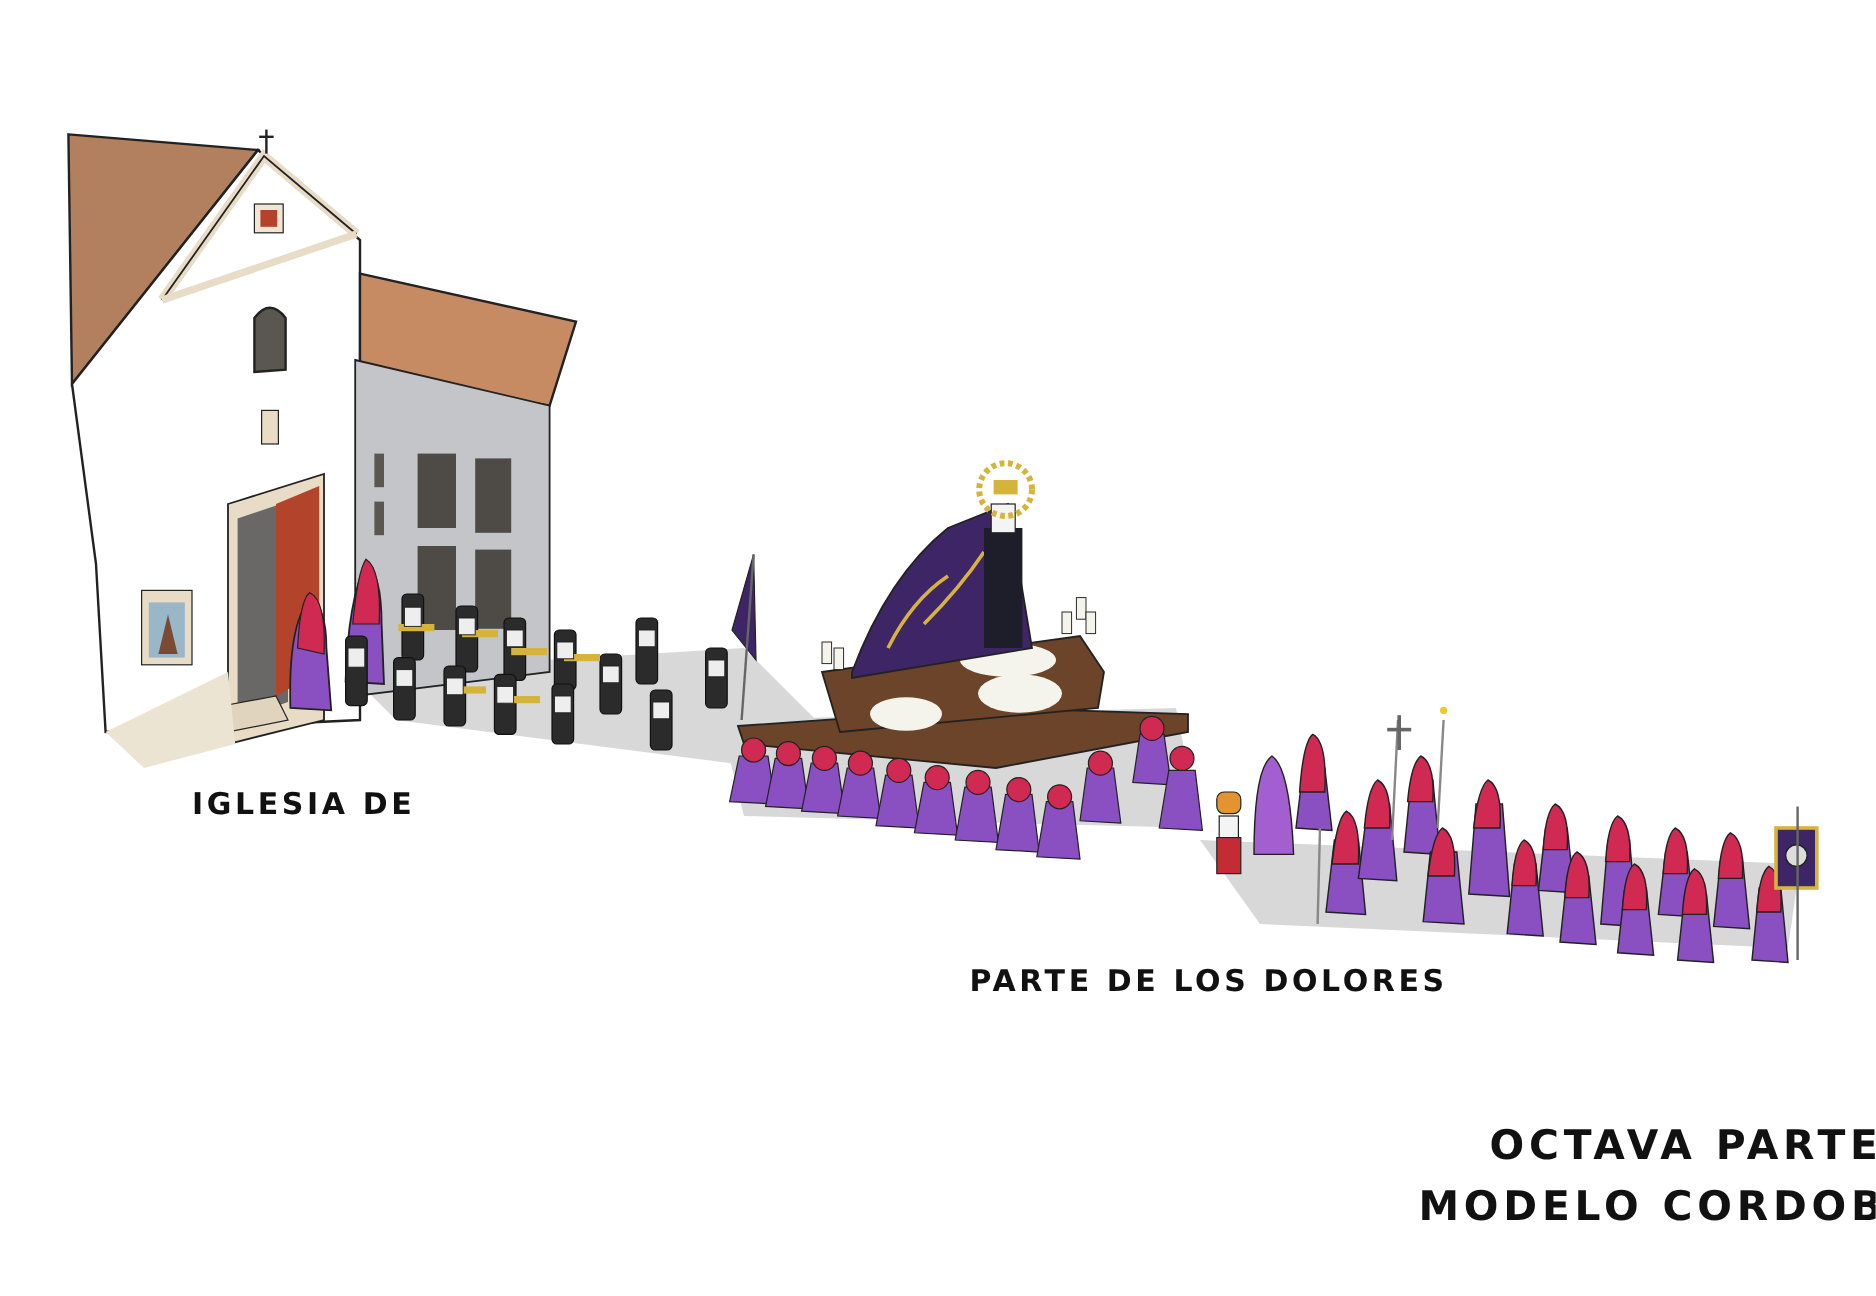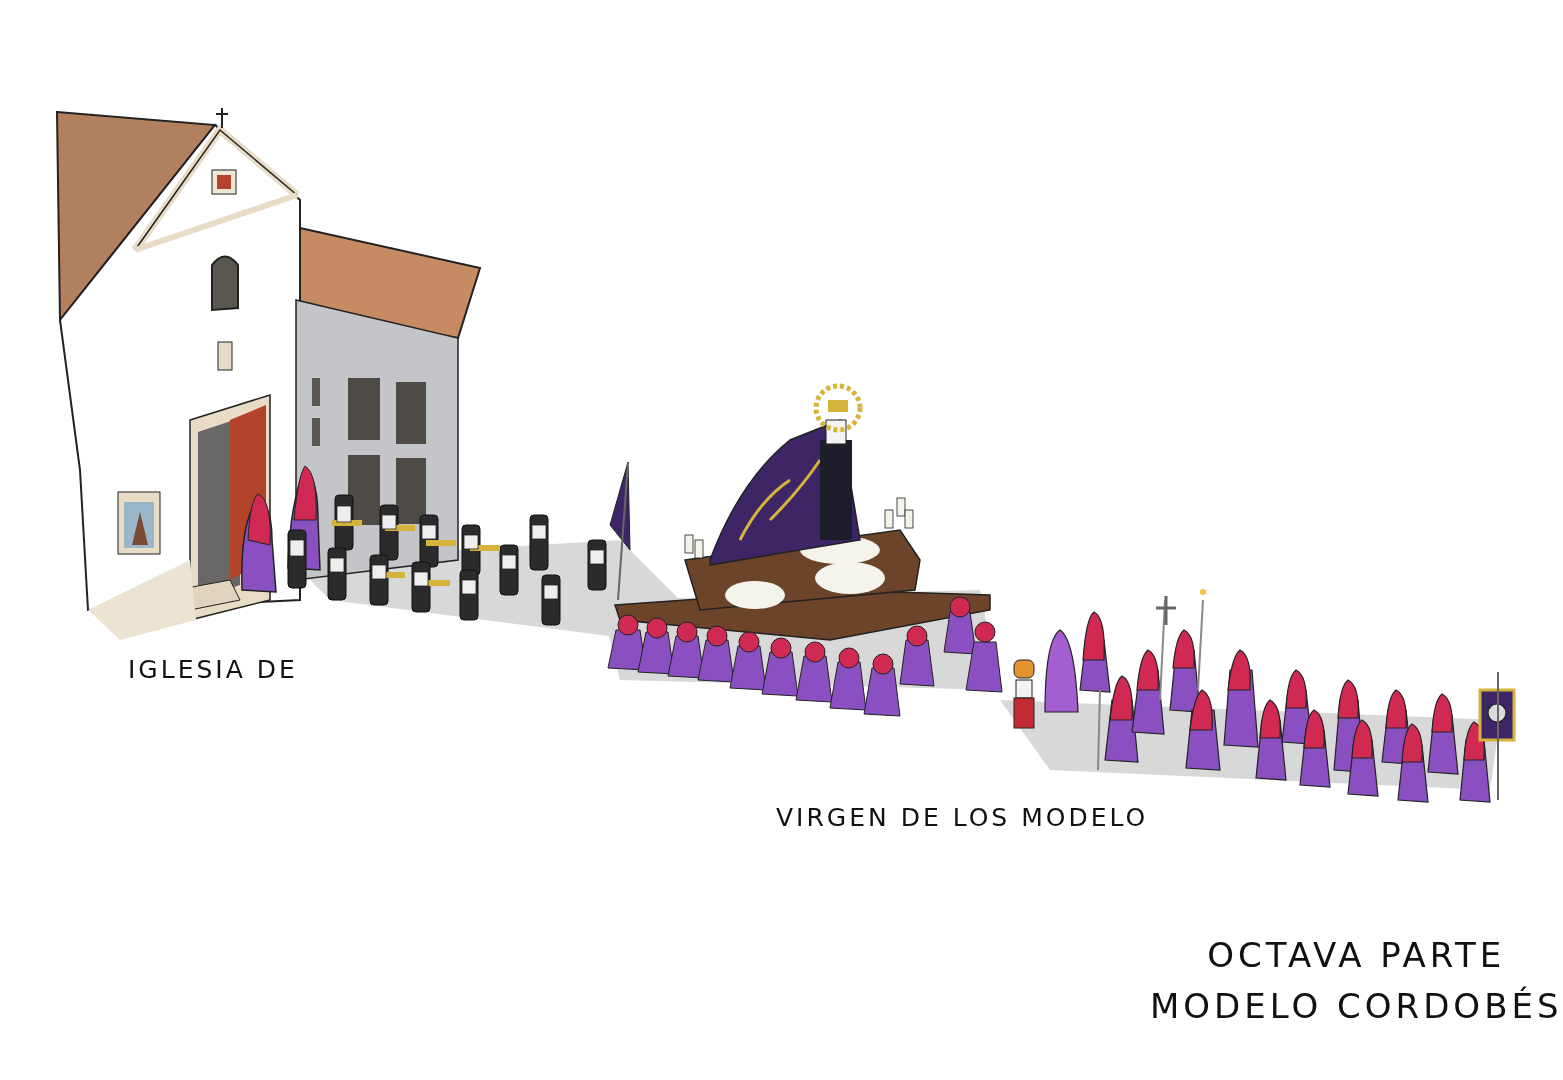--- a/index.html
+++ b/index.html
@@ -1,18 +1,18 @@
 <!DOCTYPE html>
 <html><head>
 <meta charset="utf-8">
 <style>
   html,body{margin:0;padding:0;background:#ffffff;}
   body{width:1563px;height:1080px;position:relative;overflow:hidden;font-family:"DejaVu Sans",sans-serif;}
   #scene{position:absolute;left:0;top:0;width:1563px;height:1080px;}
-  .label{position:absolute;color:#111;font-family:"DejaVu Sans",sans-serif;font-weight:normal;letter-spacing:3px;line-height:1.45;white-space:nowrap;}
+  .label{position:absolute;color:#111;font-family:"DejaVu Sans",sans-serif;font-weight:bold;letter-spacing:3px;line-height:1.45;white-space:nowrap;margin-left:32px;}
   #lbl-church{left:128px;top:652px;font-size:25px;}
   #lbl-virgen{left:776px;top:800px;font-size:25px;}
   #lbl-title{left:1150px;top:930px;font-size:34px;text-align:center;line-height:1.5;letter-spacing:4px;}
   #lbl-title div{display:block;}
 </style>
 </head>
 <body>
 
 <svg id="scene" viewBox="0 0 1563 1080" xmlns="http://www.w3.org/2000/svg">
 
@@ -224,18 +224,18 @@
     <rect x="1480" y="690" width="34" height="50" fill="#3e2566" stroke="#d6b43c" stroke-width="3"></rect>
     <circle cx="1497" cy="713" r="9" fill="#dcdcdc"></circle>
     <line x1="1498" y1="672" x2="1498" y2="800" stroke="#666" stroke-width="2"></line>
   </g>
 </svg>
 
 <div class="label" id="lbl-church">
   <div>IGLESIA DE</div>
 </div>
 
-<div class="label" id="lbl-virgen">VIRGEN DE LOS MODELO</div>
+<div class="label" id="lbl-virgen">PARTE DE LOS DOLORES</div>
 
 <div class="label" id="lbl-title">
   <div>OCTAVA PARTE</div>
   <div>MODELO CORDOBÉS</div>
 </div>
 
 </body></html>

